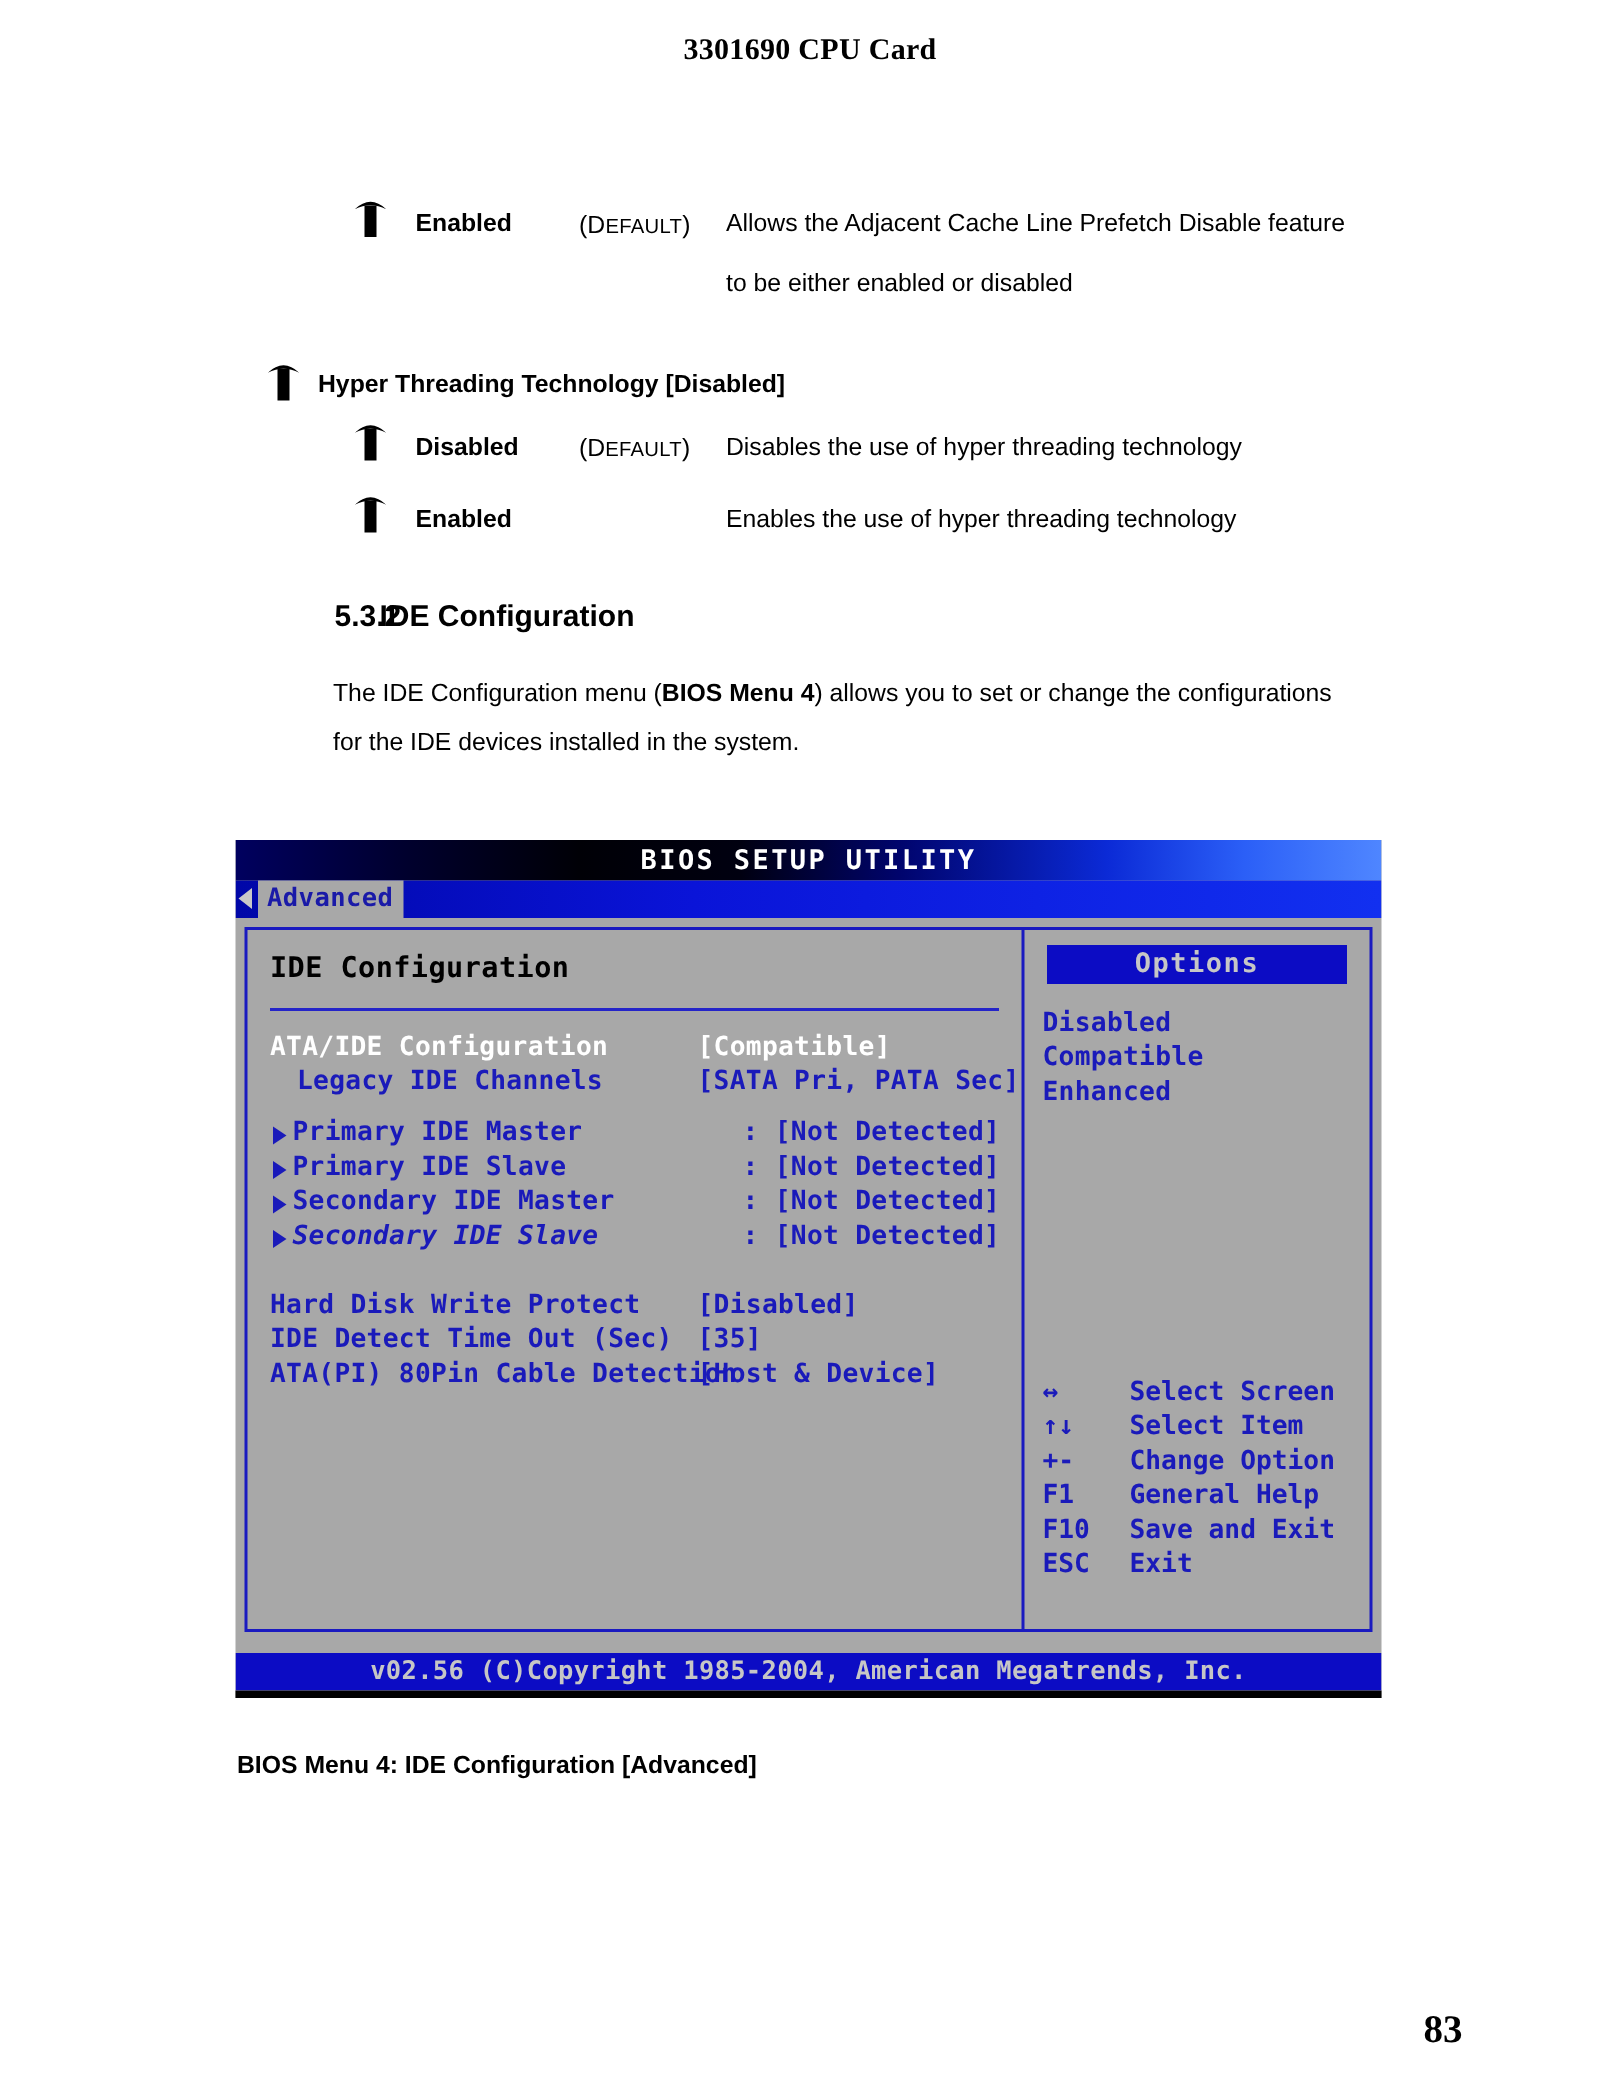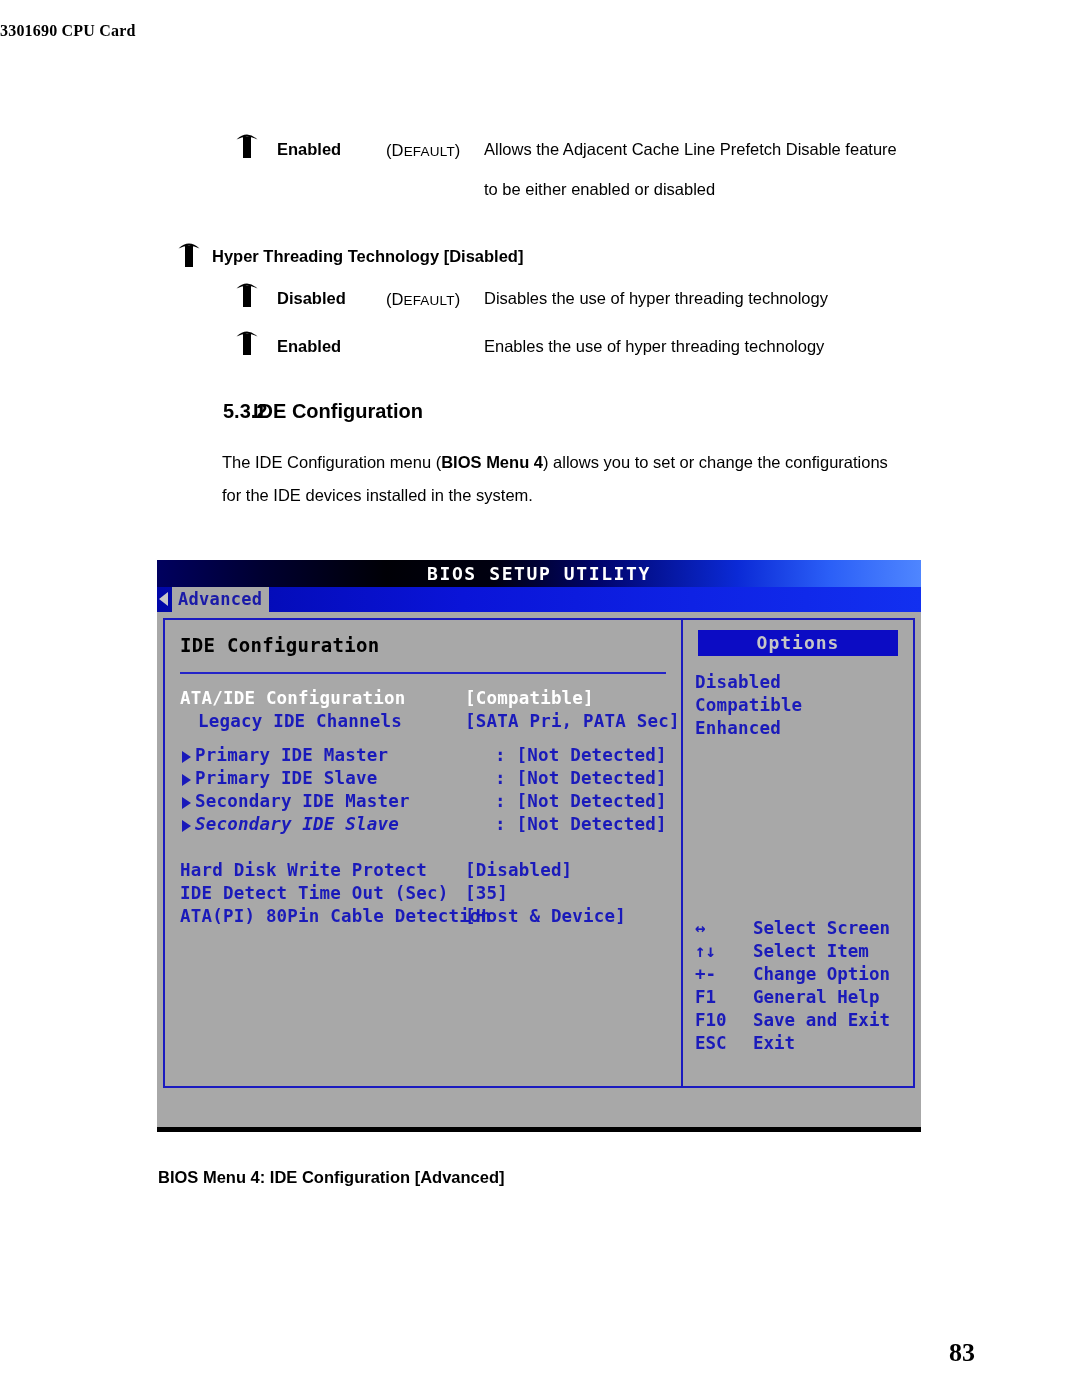--- a/index.html
+++ b/index.html
@@ -15,23 +15,24 @@
     color: #000000;
     overflow: hidden;
   }
 
   
   .page-header {
     position: absolute;
     top: 22px;
     left: 0;
     width: 1080px;
+    text-align: center;
     font-family: "Liberation Serif", serif;
     font-weight: bold;
-    font-size: 16px;
+    font-size: 20px;
     letter-spacing: 0.2px;
   }
 
   
   .doc {
     position: absolute;
     font-family: "Liberation Sans", sans-serif;
     font-size: 16.5px;
     color: #000;
     white-space: nowrap;
@@ -447,17 +448,18 @@
             <span class="d">Save and Exit</span>
           </div>
           <div class="keyrow" style="left: 12px; top: 413px;">
             <span class="k">ESC</span>
             <span class="d">Exit</span>
           </div>
         </div>
     </div>
   </div>
 
+  <div id="bios-footer">v02.56 (C)Copyright 1985-2004, American Megatrends, Inc.</div>
 </div>
 
 <div id="caption">BIOS Menu 4: IDE Configuration [Advanced]</div>
 
 <div id="page-number">83</div>
 
 </body></html>

